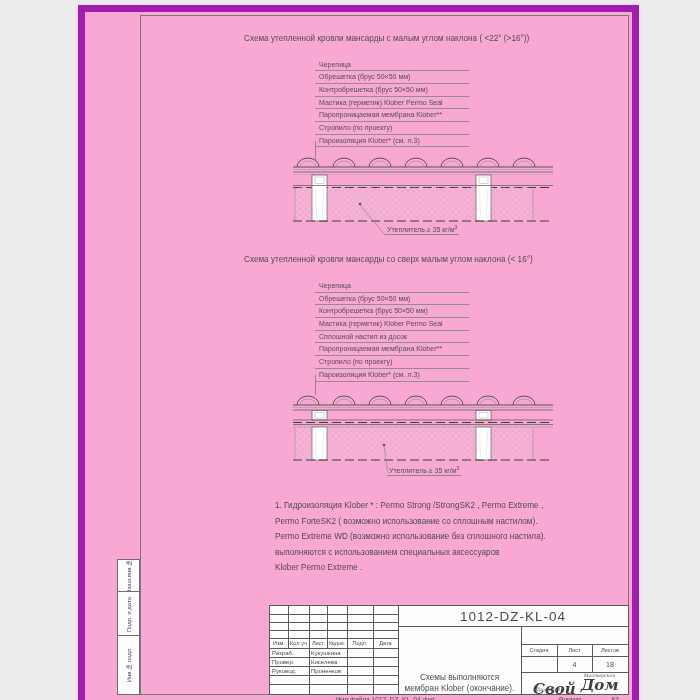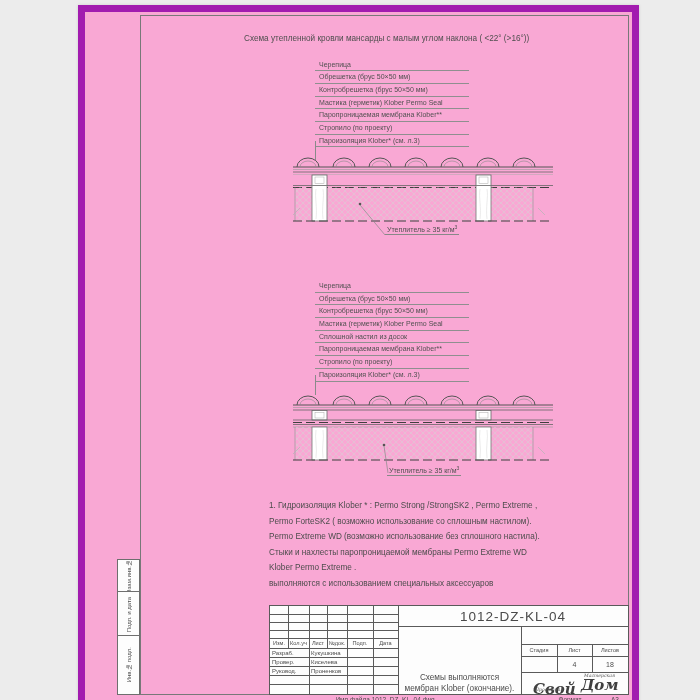--- a/index.html
+++ b/index.html
@@ -81,20 +81,21 @@
     <path d="M8,66 l7,-7 M253,59 l7,7" stroke="#b5b5b5" stroke-width="0.7" fill="none"></path>
 
     <circle cx="75" cy="55" r="1.3" fill="#555"></circle>
     <path d="M75,56 L100,86" stroke="#888" stroke-width="0.7" fill="none"></path>
   </svg>
 
   <div class="abs ins-label" style="left:300px;top:212px;">
     <span>Утеплитель ≥ 35 кг/м</span><span class="sup">3</span>
   </div>
 
+  <div class="abs sec-title" style="left:159px;top:243px;">Схема  утепленной кровли мансарды со сверх малым углом наклона  (&lt; 16°)</div>
 
   <div class="abs" style="left:230px;top:268px;">
     <div class="lab-row">Черепица</div>
     <div class="lab-row">Обрешетка (брус 50×50 мм)</div>
     <div class="lab-row">Контробрешетка  (брус 50×50 мм)</div>
     <div class="lab-row">Мастика (герметик) Klober  Permo Seal</div>
     <div class="lab-row">Сплошной настил из досок</div>
     <div class="lab-row">Паропроницаемая мембрана Klober**</div>
     <div class="lab-row">Стропило (по проекту)</div>
     <div class="lab-row">Пароизоляция Klober* (см. л.3)</div>
@@ -138,27 +139,26 @@
     <path d="M8,69 l7,-7 M253,62 l7,7" stroke="#b5b5b5" stroke-width="0.7" fill="none"></path>
 
     <circle cx="99" cy="60" r="1.3" fill="#555"></circle>
     <path d="M99,61 L103,88" stroke="#888" stroke-width="0.7" fill="none"></path>
   </svg>
 
   <div class="abs ins-label" style="left:302px;top:453px;">
     <span>Утеплитель ≥ 35 кг/м</span><span class="sup">3</span>
   </div>
 
-  <div class="abs notes" style="left:184px;top:486px;">
+  <div class="abs notes" style="left:190px;top:486px;">
     <div>1. Гидроизоляция Klober * :   Permo Strong /StrongSK2 , Permo Extreme ,</div>
     <div>Permo ForteSK2 ( возможно использование со сплошным настилом).</div>
     <div>Permo Extreme WD (возможно использование без сплошного настила).</div>
-    <div>Стыки и нахлесты паропроницаемой мембраны Permo Extreme WD</div>
+    <div>выполняются с использованием  специальных аксессуаров</div>
     <div>Klober Permo Extreme .</div>
-    <div>выполняются с использованием  специальных аксессуаров</div>
   </div>
 
   <div class="abs tb" style="left:184px;top:593px;width:358px;height:88px;">
 
     <div class="abs vl" style="left:18px;top:0;height:42px;"></div>
     <div class="abs vl" style="left:39px;top:0;height:88px;"></div>
     <div class="abs vl" style="left:57px;top:0;height:42px;"></div>
     <div class="abs vl" style="left:77px;top:0;height:88px;"></div>
     <div class="abs vl" style="left:103px;top:0;height:88px;"></div>
     <div class="abs vl" style="left:128px;top:0;height:88px;"></div>

